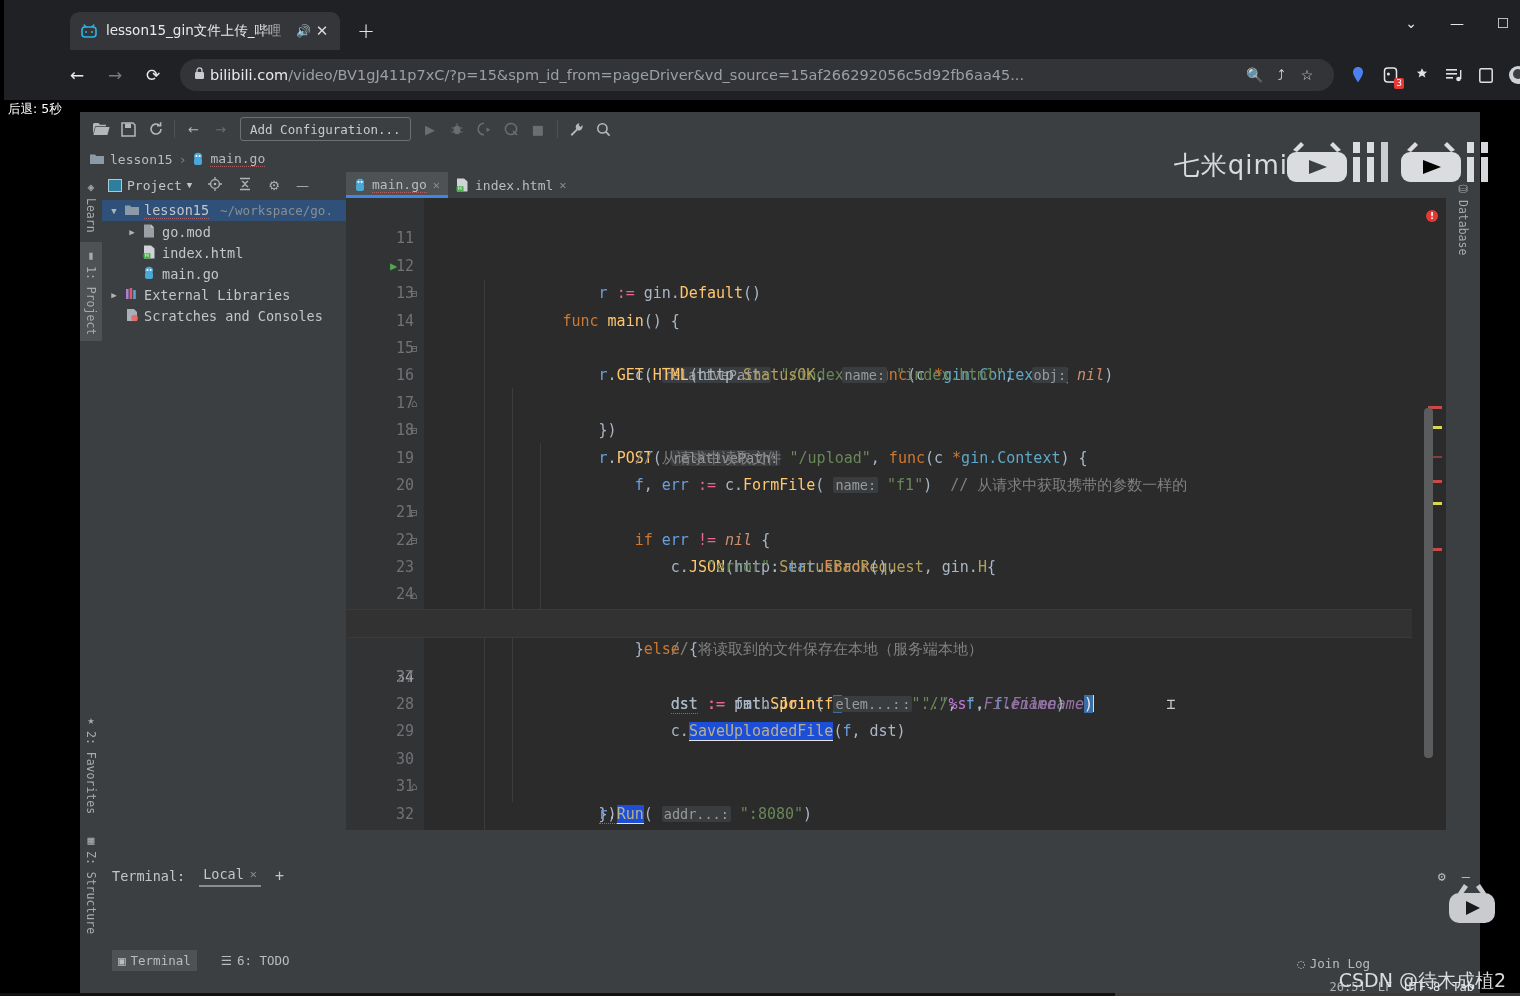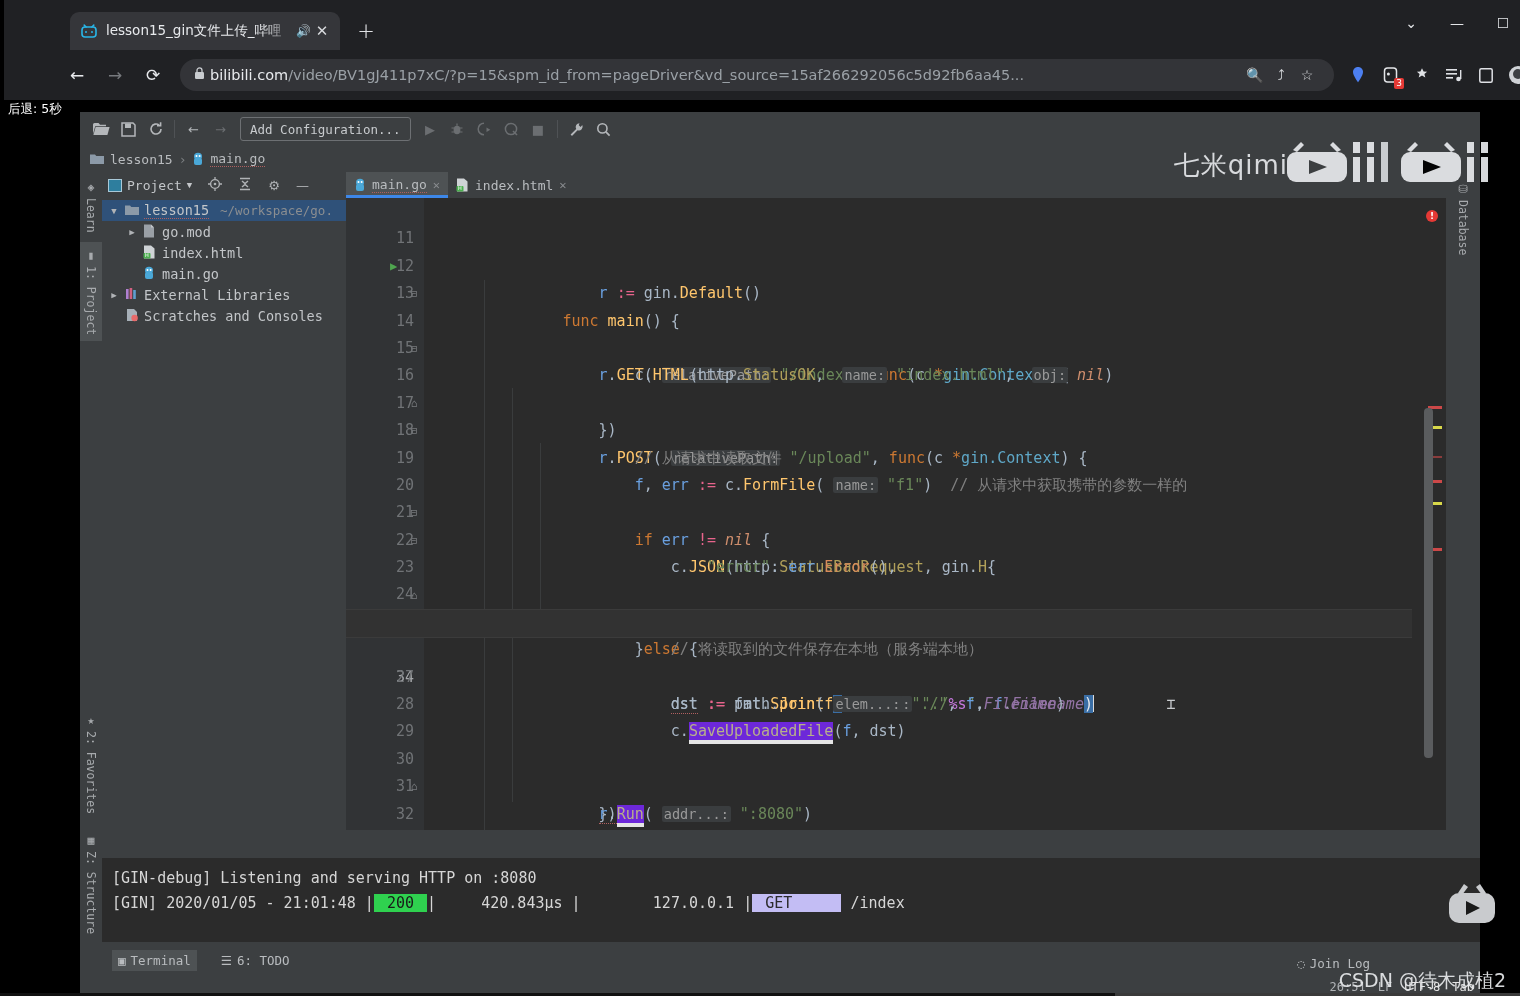--- a/index.html
+++ b/index.html
@@ -134,21 +134,21 @@
   .kw{color:#cc7832;}  .kw2{color:#cf8e6d;}
   .fn{color:#ffc66d;}  .str{color:#6a8759;} .cmt{color:#808080;}
   .pl{color:#a9b7c6;} .typ{color:#a9b7c6;}
   .hint{color:#9a9a9a;background:#3a3d3f;border-radius:2px;padding:0 2px;font-size:13.5px;font-style:normal;}
   .fld{color:#9373a5;font-style:italic;}
   .pink{color:#e8648c;}
   .magenta{color:#c678dd;}
   .blue{color:#6aa0e0;}
   .olive{color:#b1a05a;}
   .bracehl{background:#3a6ea5;color:#e8eaed;}
-  .underl{background:#6d28d9;border-bottom:4px solid #e5e5e5;color:#b8b08a;}
+  .underl{background:#1d4ed8;border-bottom:1px solid #e5e5e5;color:#b8b08a;}
   .squig{border-bottom:1px dotted #b06060;}
   .cursor{display:inline-block;width:1px;height:17px;background:#dcdcdc;vertical-align:-3px;}
 
   .foldmark{position:absolute;left:62px;width:12px;text-align:center;color:#787b7e;font-size:11px;}
   .runarrow{position:absolute;left:44px;color:#4fa64f;font-size:12px;}
   .guide{position:absolute;width:1px;background:#3a3c3d;}
 
   .ebread{position:absolute;left:0;right:0;bottom:0;height:38px;background:#3c3f41;
           display:flex;align-items:center;padding-left:76px;color:#b9bcbf;
           font-family:"DejaVu Sans Mono",monospace;font-size:13.5px;gap:6px;}
@@ -669,22 +669,20 @@
           <span class="term-tab act">
             <span>Local</span>
             <span class="x">✕</span>
           </span>
           <span class="term-plus">+</span>
           <span style="margin-left:auto;display:flex;gap:16px;padding-right:10px;color:#b9bcbf;">
             <span>⚙</span>
             <span>—</span>
           </span>
         </div>
-        <div class="term-body"><span>[GIN-debug] Listening and serving HTTP on :8080</span>
-<span><span>[GIN] 2020/01/05 - 21:01:48 |</span><span class="hl-green"> 200 </span><span>|     420.843µs |        127.0.0.1 |</span><span class="hl-purple"> GET     </span><span> /index</span></span></div>
         <div class="term-foot">
           <span class="tf sel">
             <span>▣</span>
             <span>Terminal</span>
           </span>
           <span class="tf">
             <span>☰</span>
             <span>6: TODO</span>
           </span>
         </div>

